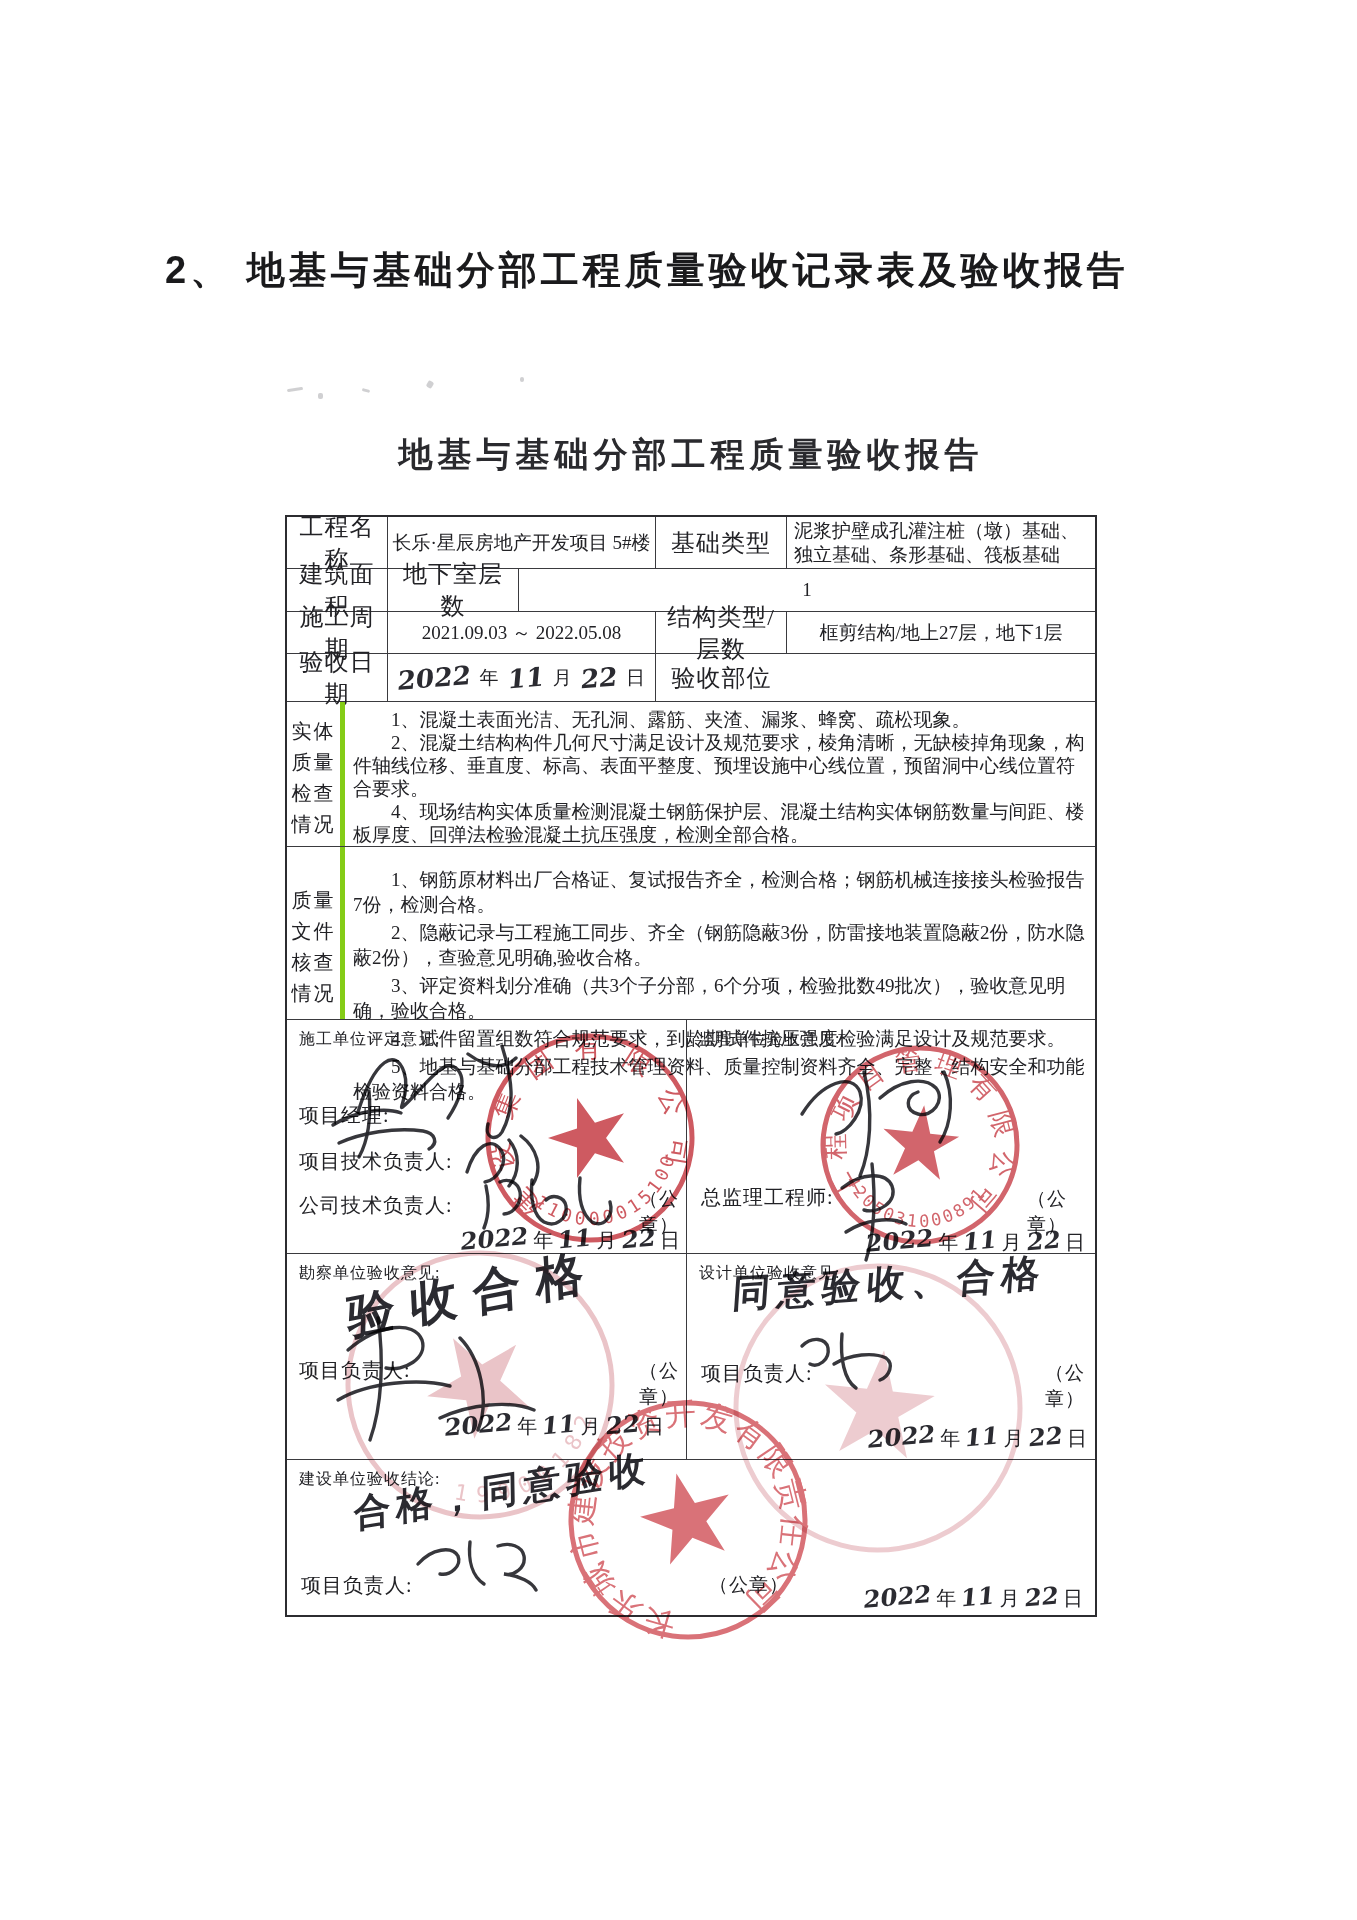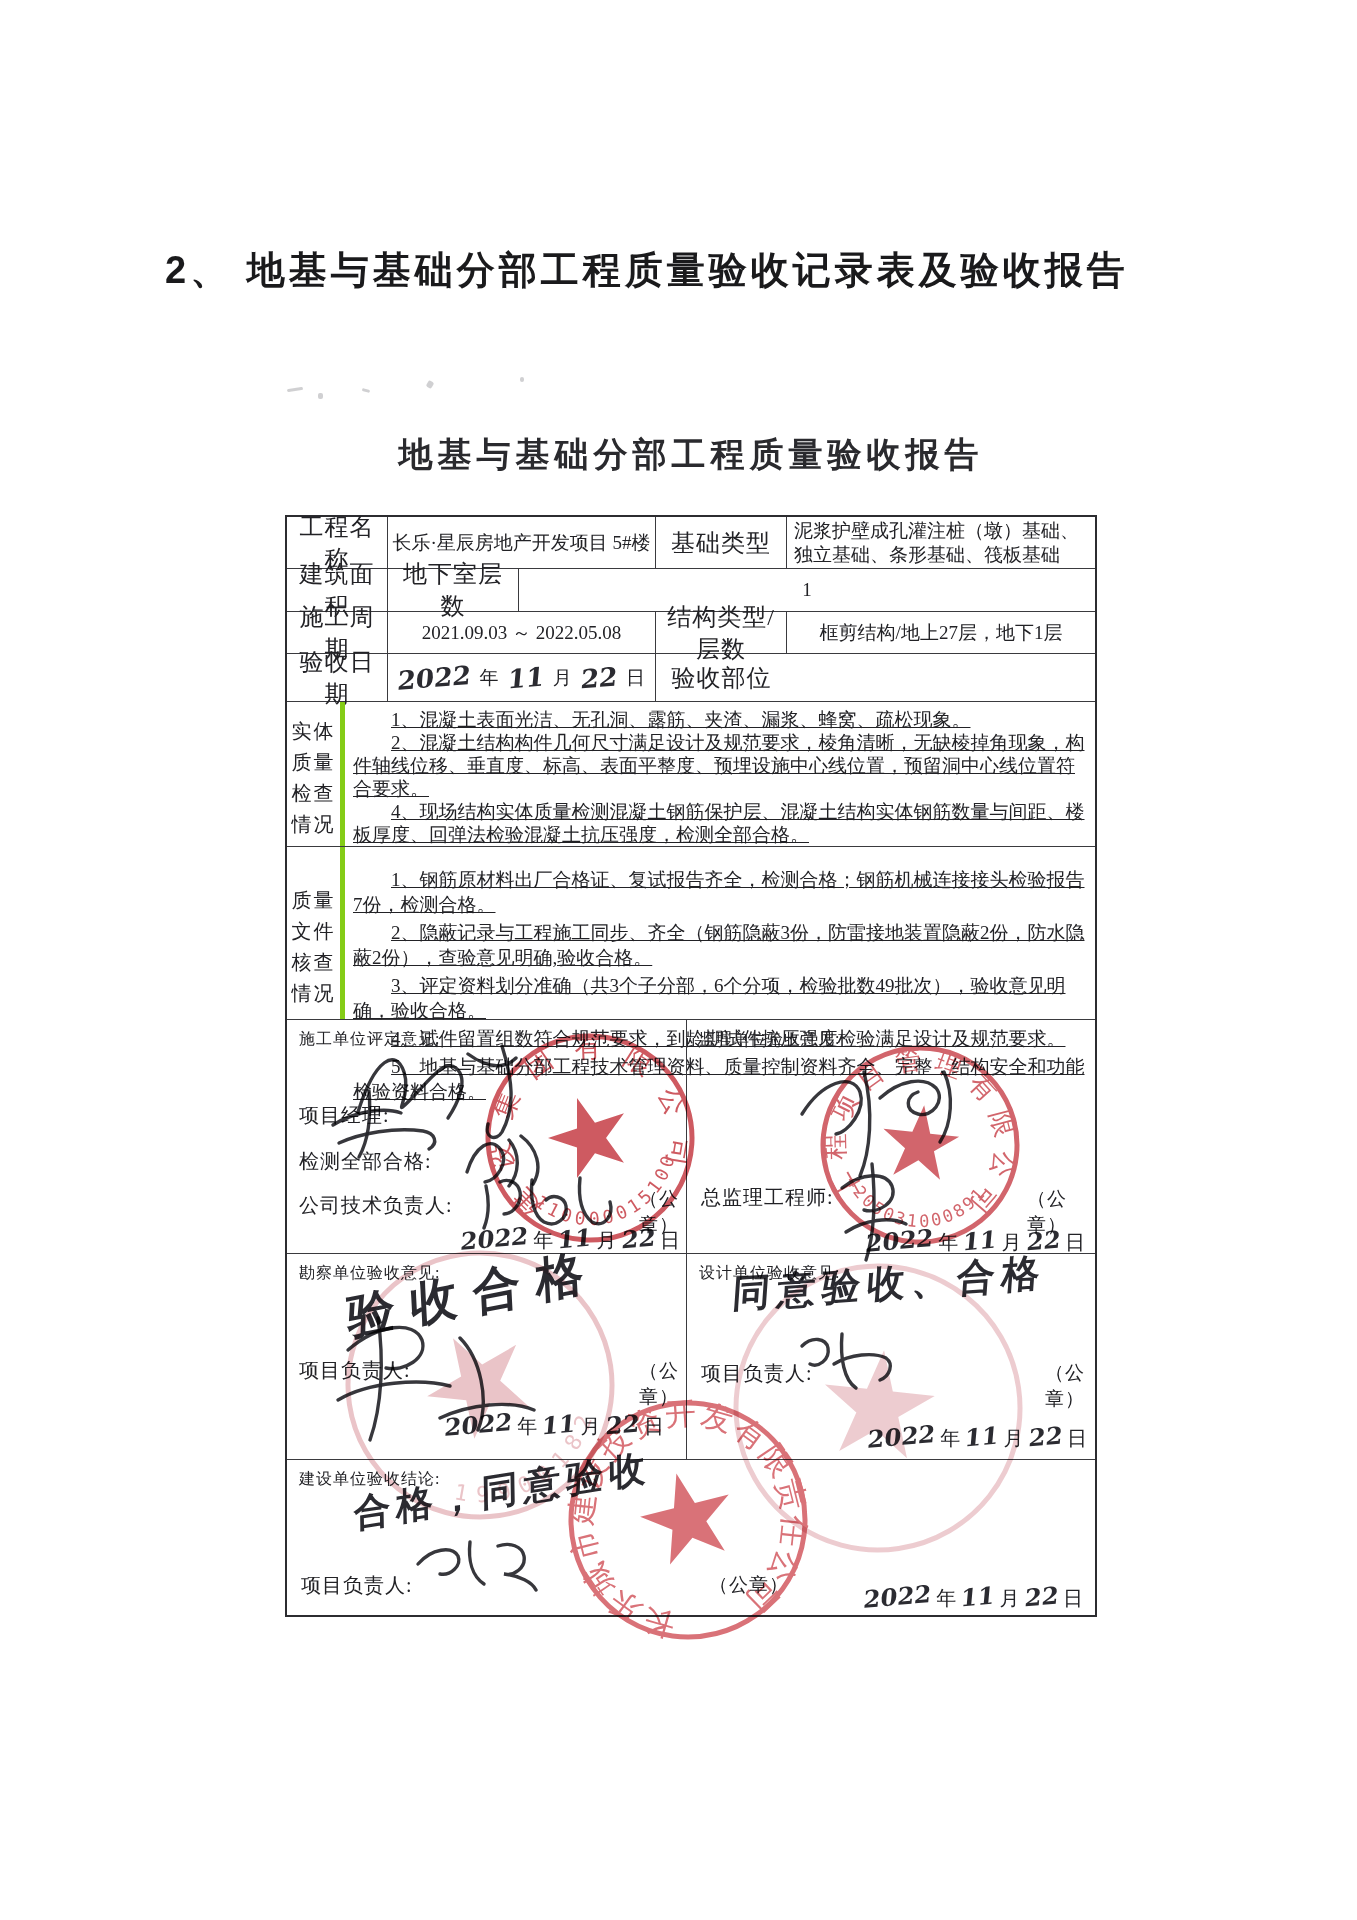--- a/index.html
+++ b/index.html
@@ -28,21 +28,21 @@
   .c2{width:268px;flex:none;}
   .c3{width:131px;flex:none;}
   .c4{flex:1;}
   .left-fill{justify-content:flex-start;text-align:left;padding:16px 7px;line-height:24px;}
 
   .vlab{width:58px;flex:none;display:flex;align-items:flex-start;justify-content:center;
         box-sizing:border-box;border-right:5px solid #84cc16;}
   .vlab span{display:block;width:44px;font-size:20px;line-height:31px;letter-spacing:2px;
         text-align:center;word-break:break-all;}
   .sect{flex:1;box-sizing:border-box;padding:6px 10px 4px 8px;text-align:left;}
-  .sect p{margin:0;text-indent:2em;text-decoration:underline;}
+  .sect p{margin:0;text-indent:2em;}
   .sect-a p{line-height:23px;}
   .sect-b{padding-top:17px;}
   .sect-b p{line-height:25px;margin:3px 0;}
 
   .opcell{position:relative;box-sizing:border-box;border-right:1px solid #3a3a3e;}
   .opcell:last-child{border-right:none;}
   .op-title{position:absolute;left:12px;top:9px;font-size:16px;letter-spacing:1px;}
   .role{position:absolute;font-size:20px;letter-spacing:1px;}
   .seal-note{position:absolute;font-size:19px;letter-spacing:1px;}
   .dateline{position:absolute;font-size:20px;white-space:nowrap;}
@@ -130,21 +130,21 @@
         <p>3、评定资料划分准确（共3个子分部，6个分项，检验批数49批次），验收意见明确，验收合格。</p>
         <p>4、试件留置组数符合规范要求，到龄期试件抗压强度检验满足设计及规范要求。</p>
         <p>5、地基与基础分部工程技术管理资料、质量控制资料齐全、完整，结构安全和功能检验资料合格。</p>
       </div>
     </div>
 
     <div class="row" style="height:234px">
       <div class="opcell" style="width:400px;flex:none">
         <div class="op-title">施工单位评定意见:</div>
         <div class="role" style="left:12px;top:82px">项目经理:</div>
-        <div class="role" style="left:12px;top:128px">检测全部合格:</div>
+        <div class="role" style="left:12px;top:128px">项目技术负责人:</div>
         <div class="role" style="left:12px;top:172px">公司技术负责人:</div>
         <div class="seal-note" style="left:352px;top:166px">（公章）</div>
         <div class="dateline" style="right:6px;top:204px">
           <span class="hw hwnum small">2022</span>
           <span>年</span>
           <span class="hw hwnum small">11</span>
           <span>月</span>
           <span class="hw hwnum small">22</span>
           <span>日</span>
         </div>

